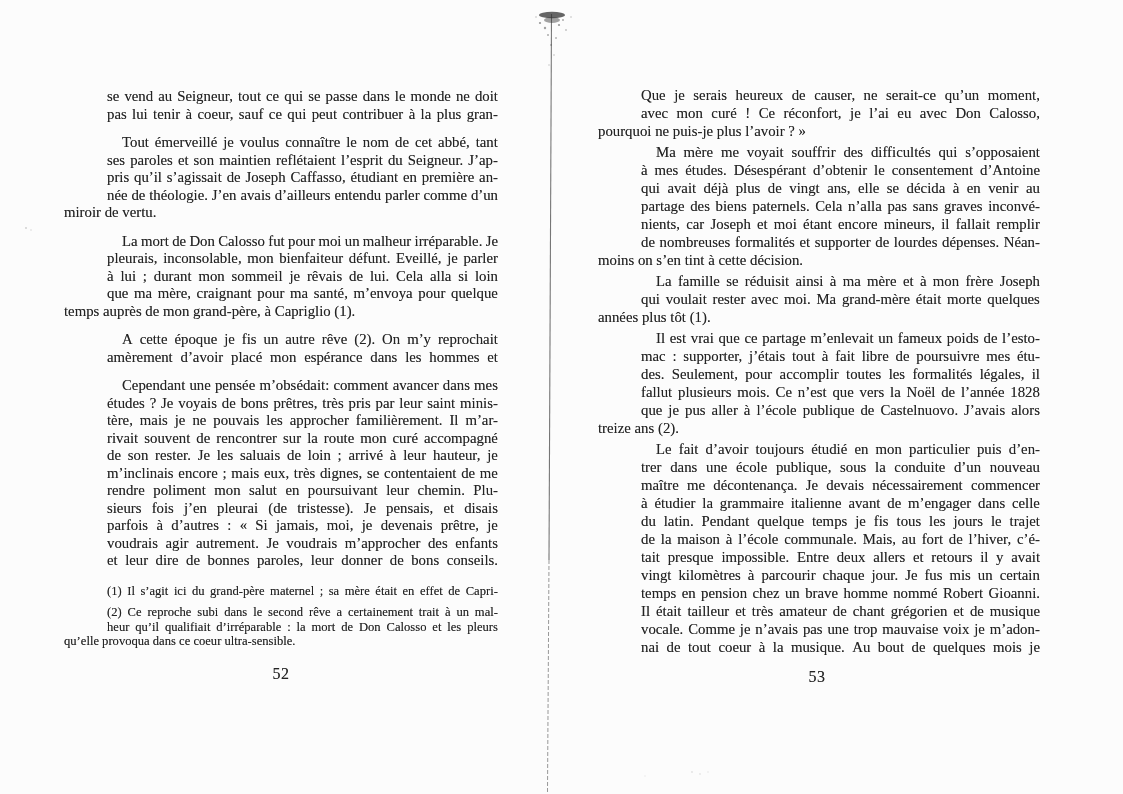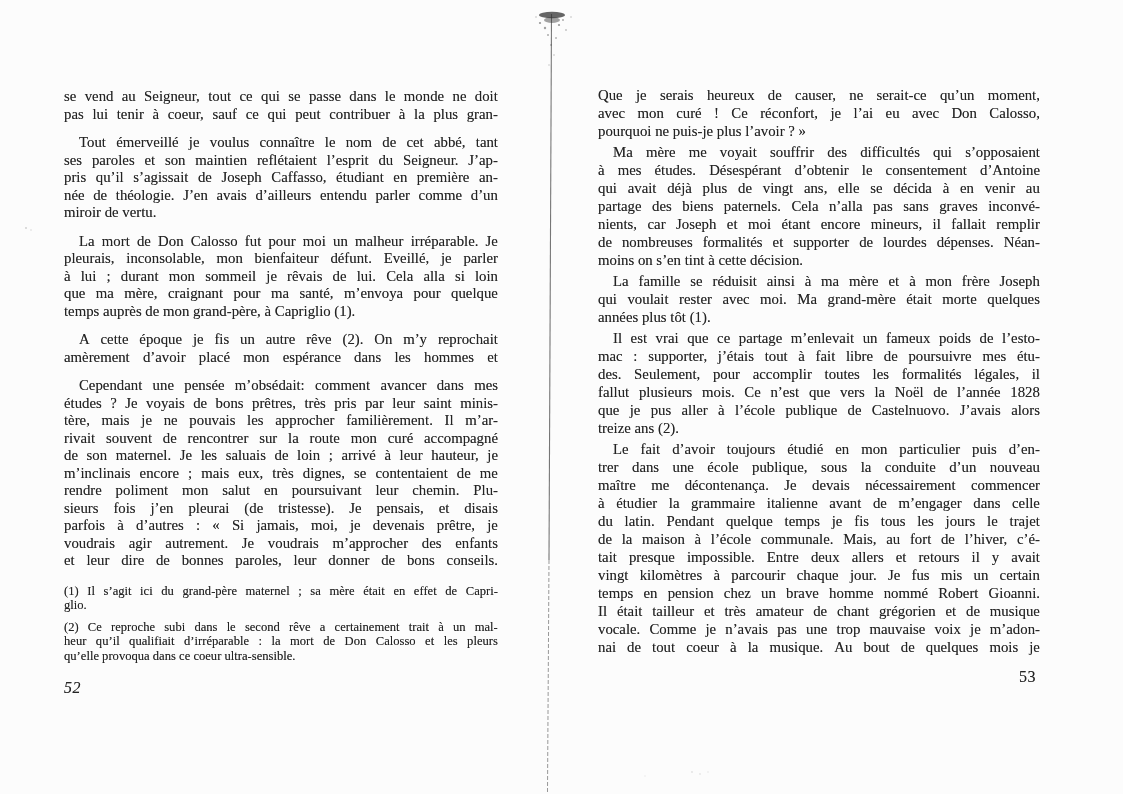--- a/index.html
+++ b/index.html
@@ -14,32 +14,32 @@
   .col{
     position:absolute;
     text-rendering:optimizeLegibility;
     text-shadow:0 0 .5px rgba(45,45,45,.5);
   }
   #left-col{left:64px;top:88px;width:434px;--lh:17.5px;font-size:14.8px;}
   #right-col{left:598px;top:86px;width:442px;--lh:18px;font-size:14.8px;}
   .para{margin:0 0 11px 0;}
   #right-col .para{margin:0 0 3px 0;}
   .tline{height:var(--lh);line-height:var(--lh);overflow:hidden;}
-  .tline.just{display:flex;justify-content:space-between;}
+  .tline.just{display:flex;justify-content:space-between;margin-left:43px;}
   .tline.just .w{white-space:pre;flex:0 0 auto;}
   .tline.final{display:block;white-space:nowrap;}
   .tline.ind{padding-left:15px;}
   .it{font-style:italic;}
   .footnotes{--lh:14.5px;font-size:12.6px;margin-top:14px;}
   #left-col .footnotes .fn{margin:0 0 7px 0;}
   #right-col .footnotes{--lh:15px;margin-top:20px;}
   #right-col .footnotes .fn{margin:0 0 9px 0;}
   .pagenum{font-size:16px;letter-spacing:.5px;}
-  #left-pagenum{margin-top:16px;text-align:left;font-style:italic;}
-  #right-pagenum{margin-top:12px;text-align:right;padding-right:4px;}
+  #left-pagenum{margin-top:16px;text-align:center;}
+  #right-pagenum{margin-top:12px;text-align:center;padding-right:4px;}
   .artifact{position:absolute;pointer-events:none;}
 </style>
 </head>
 <body>
 
 <div id="scan">
 
   <div class="col" id="left-col">
     <div>
         <div class="para">
@@ -256,21 +256,21 @@
             <span class="w">sur</span>
             <span class="w">la</span>
             <span class="w">route</span>
             <span class="w">mon</span>
             <span class="w">curé</span>
             <span class="w">accompagné</span>
           </div>
           <div class="tline just">
             <span class="w">de</span>
             <span class="w">son</span>
-            <span class="w">maternel.</span>
+            <span class="w">rester.</span>
             <span class="w">Je</span>
             <span class="w">les</span>
             <span class="w">saluais</span>
             <span class="w">de</span>
             <span class="w">loin</span>
             <span class="w">;</span>
             <span class="w">arrivé</span>
             <span class="w">à</span>
             <span class="w">leur</span>
             <span class="w">hauteur,</span>
@@ -363,21 +363,20 @@
             <span class="w">maternel</span>
             <span class="w">;</span>
             <span class="w">sa</span>
             <span class="w">mère</span>
             <span class="w">était</span>
             <span class="w">en</span>
             <span class="w">effet</span>
             <span class="w">de</span>
             <span class="w">Capri-</span>
           </div>
-          <div class="tline final"><span>glio.</span></div>
         </div>
         <div class="fn">
           <div class="tline just">
             <span class="w">(2)</span>
             <span class="w">Ce</span>
             <span class="w">reproche</span>
             <span class="w">subi</span>
             <span class="w">dans</span>
             <span class="w">le</span>
             <span class="w">second</span>

